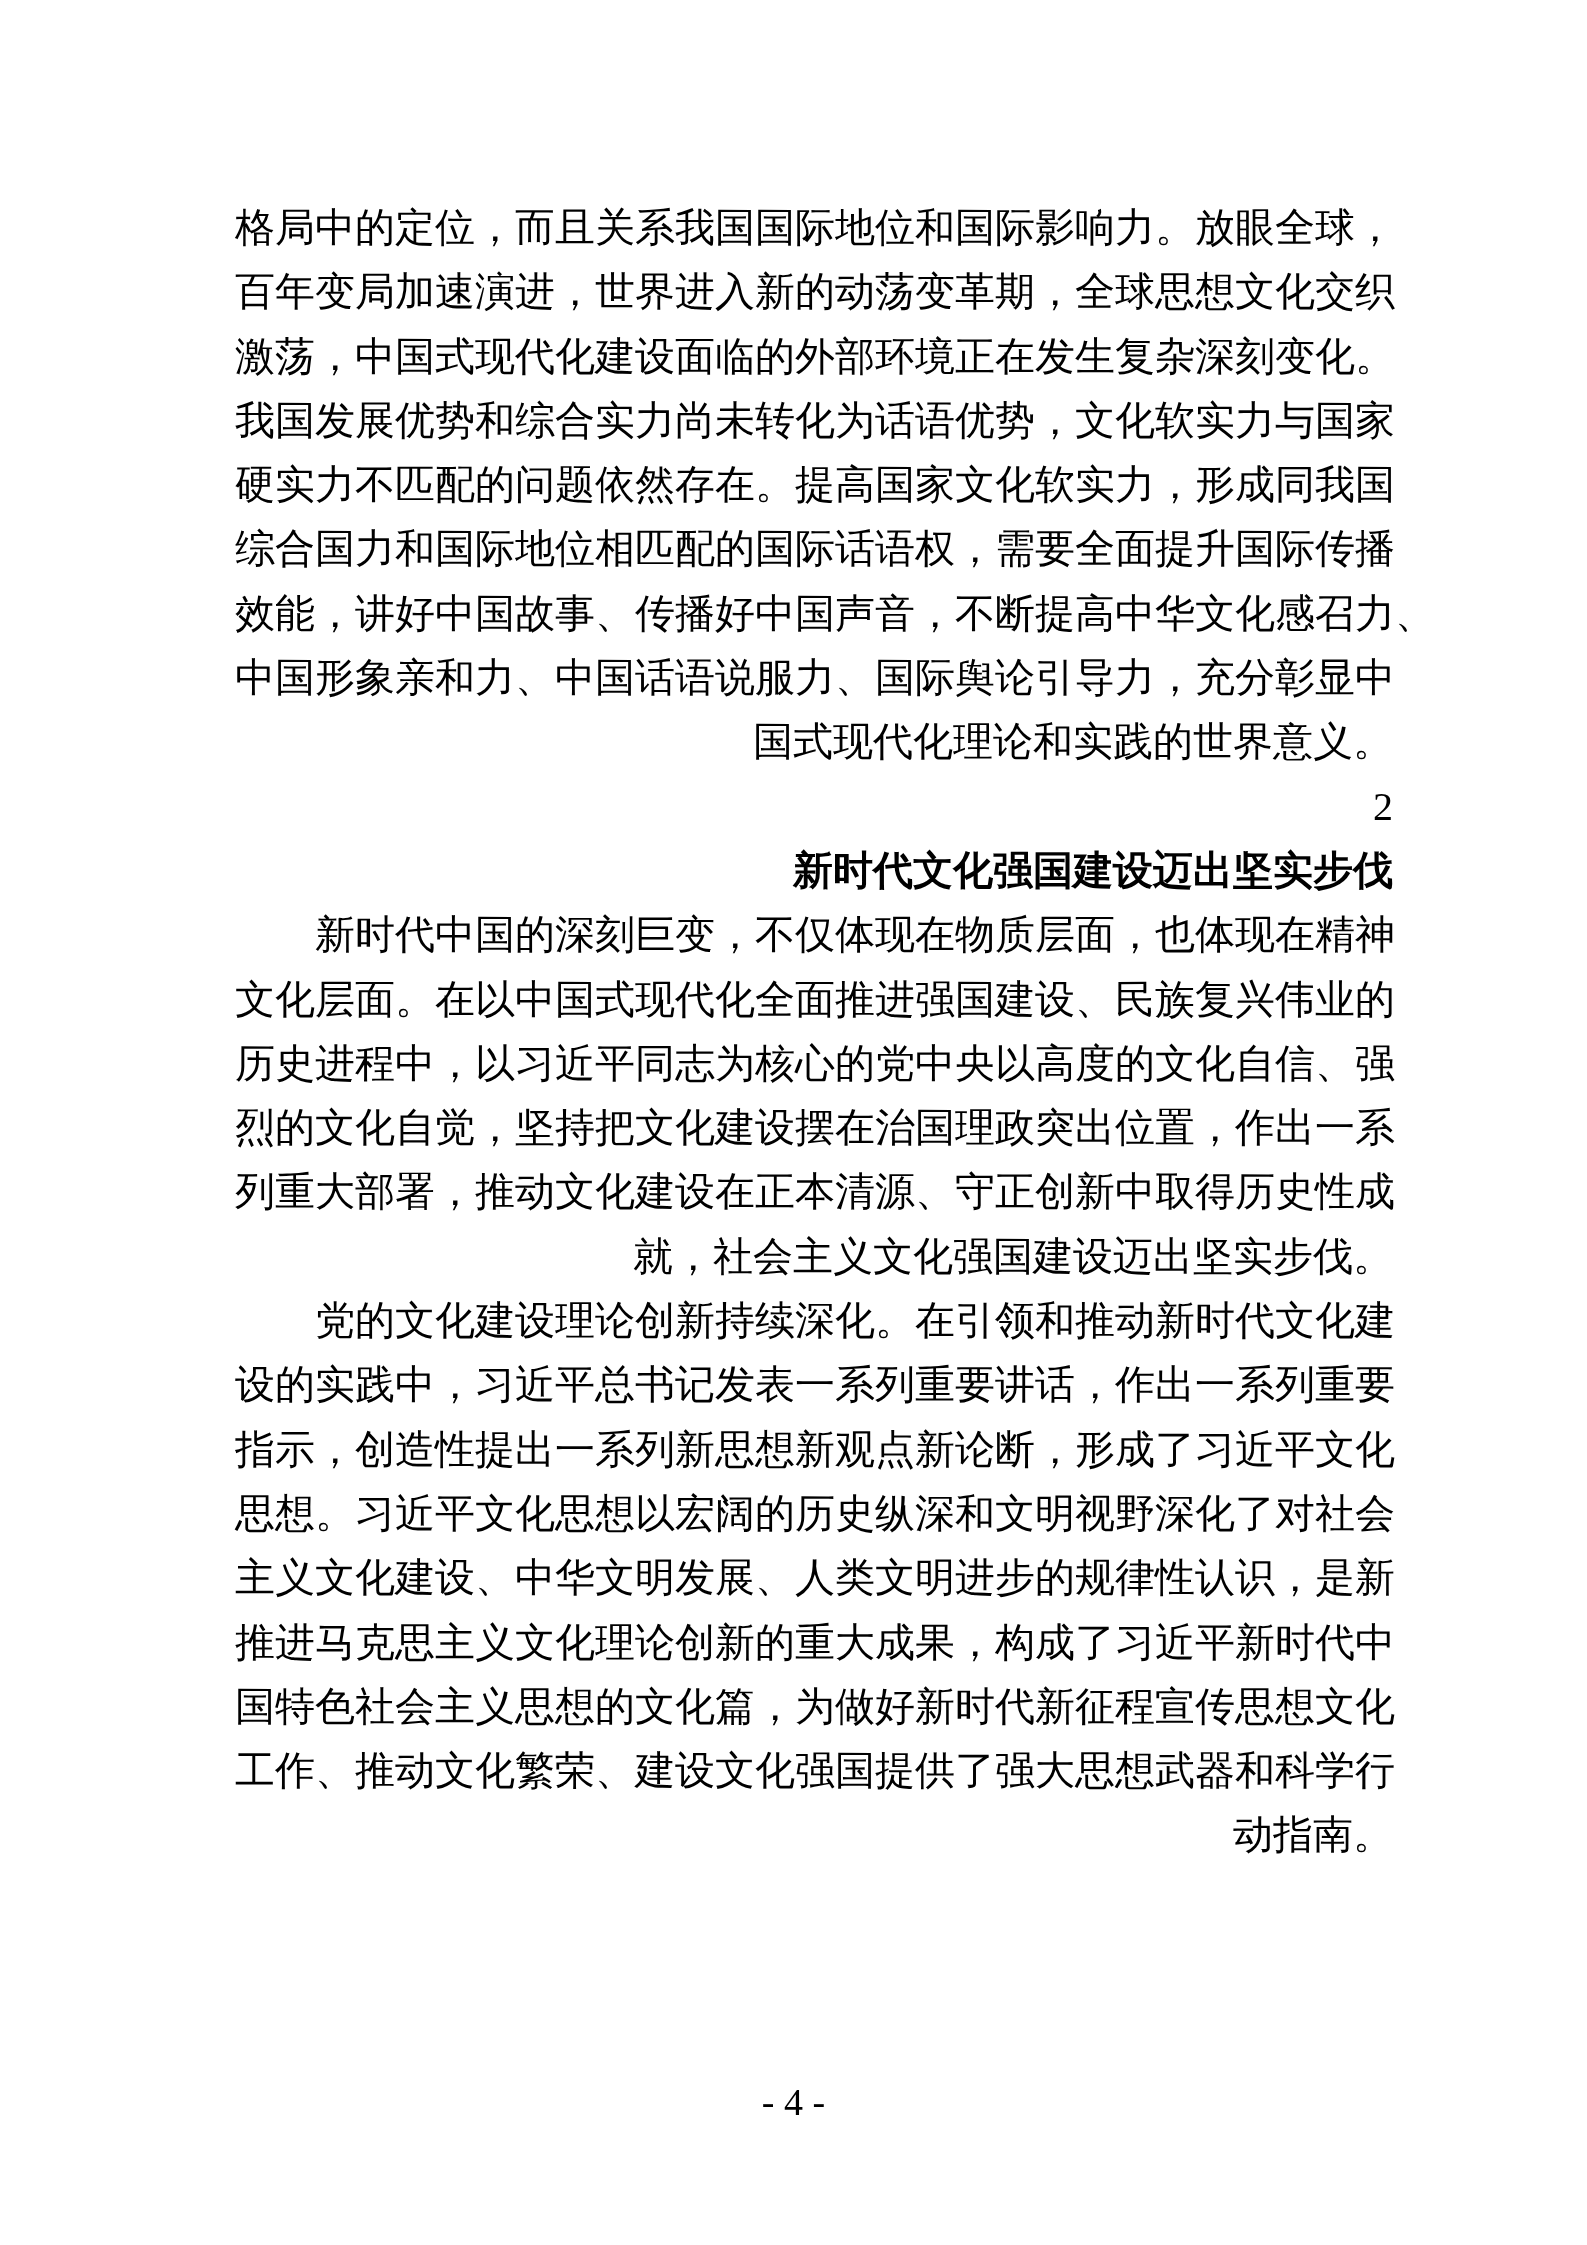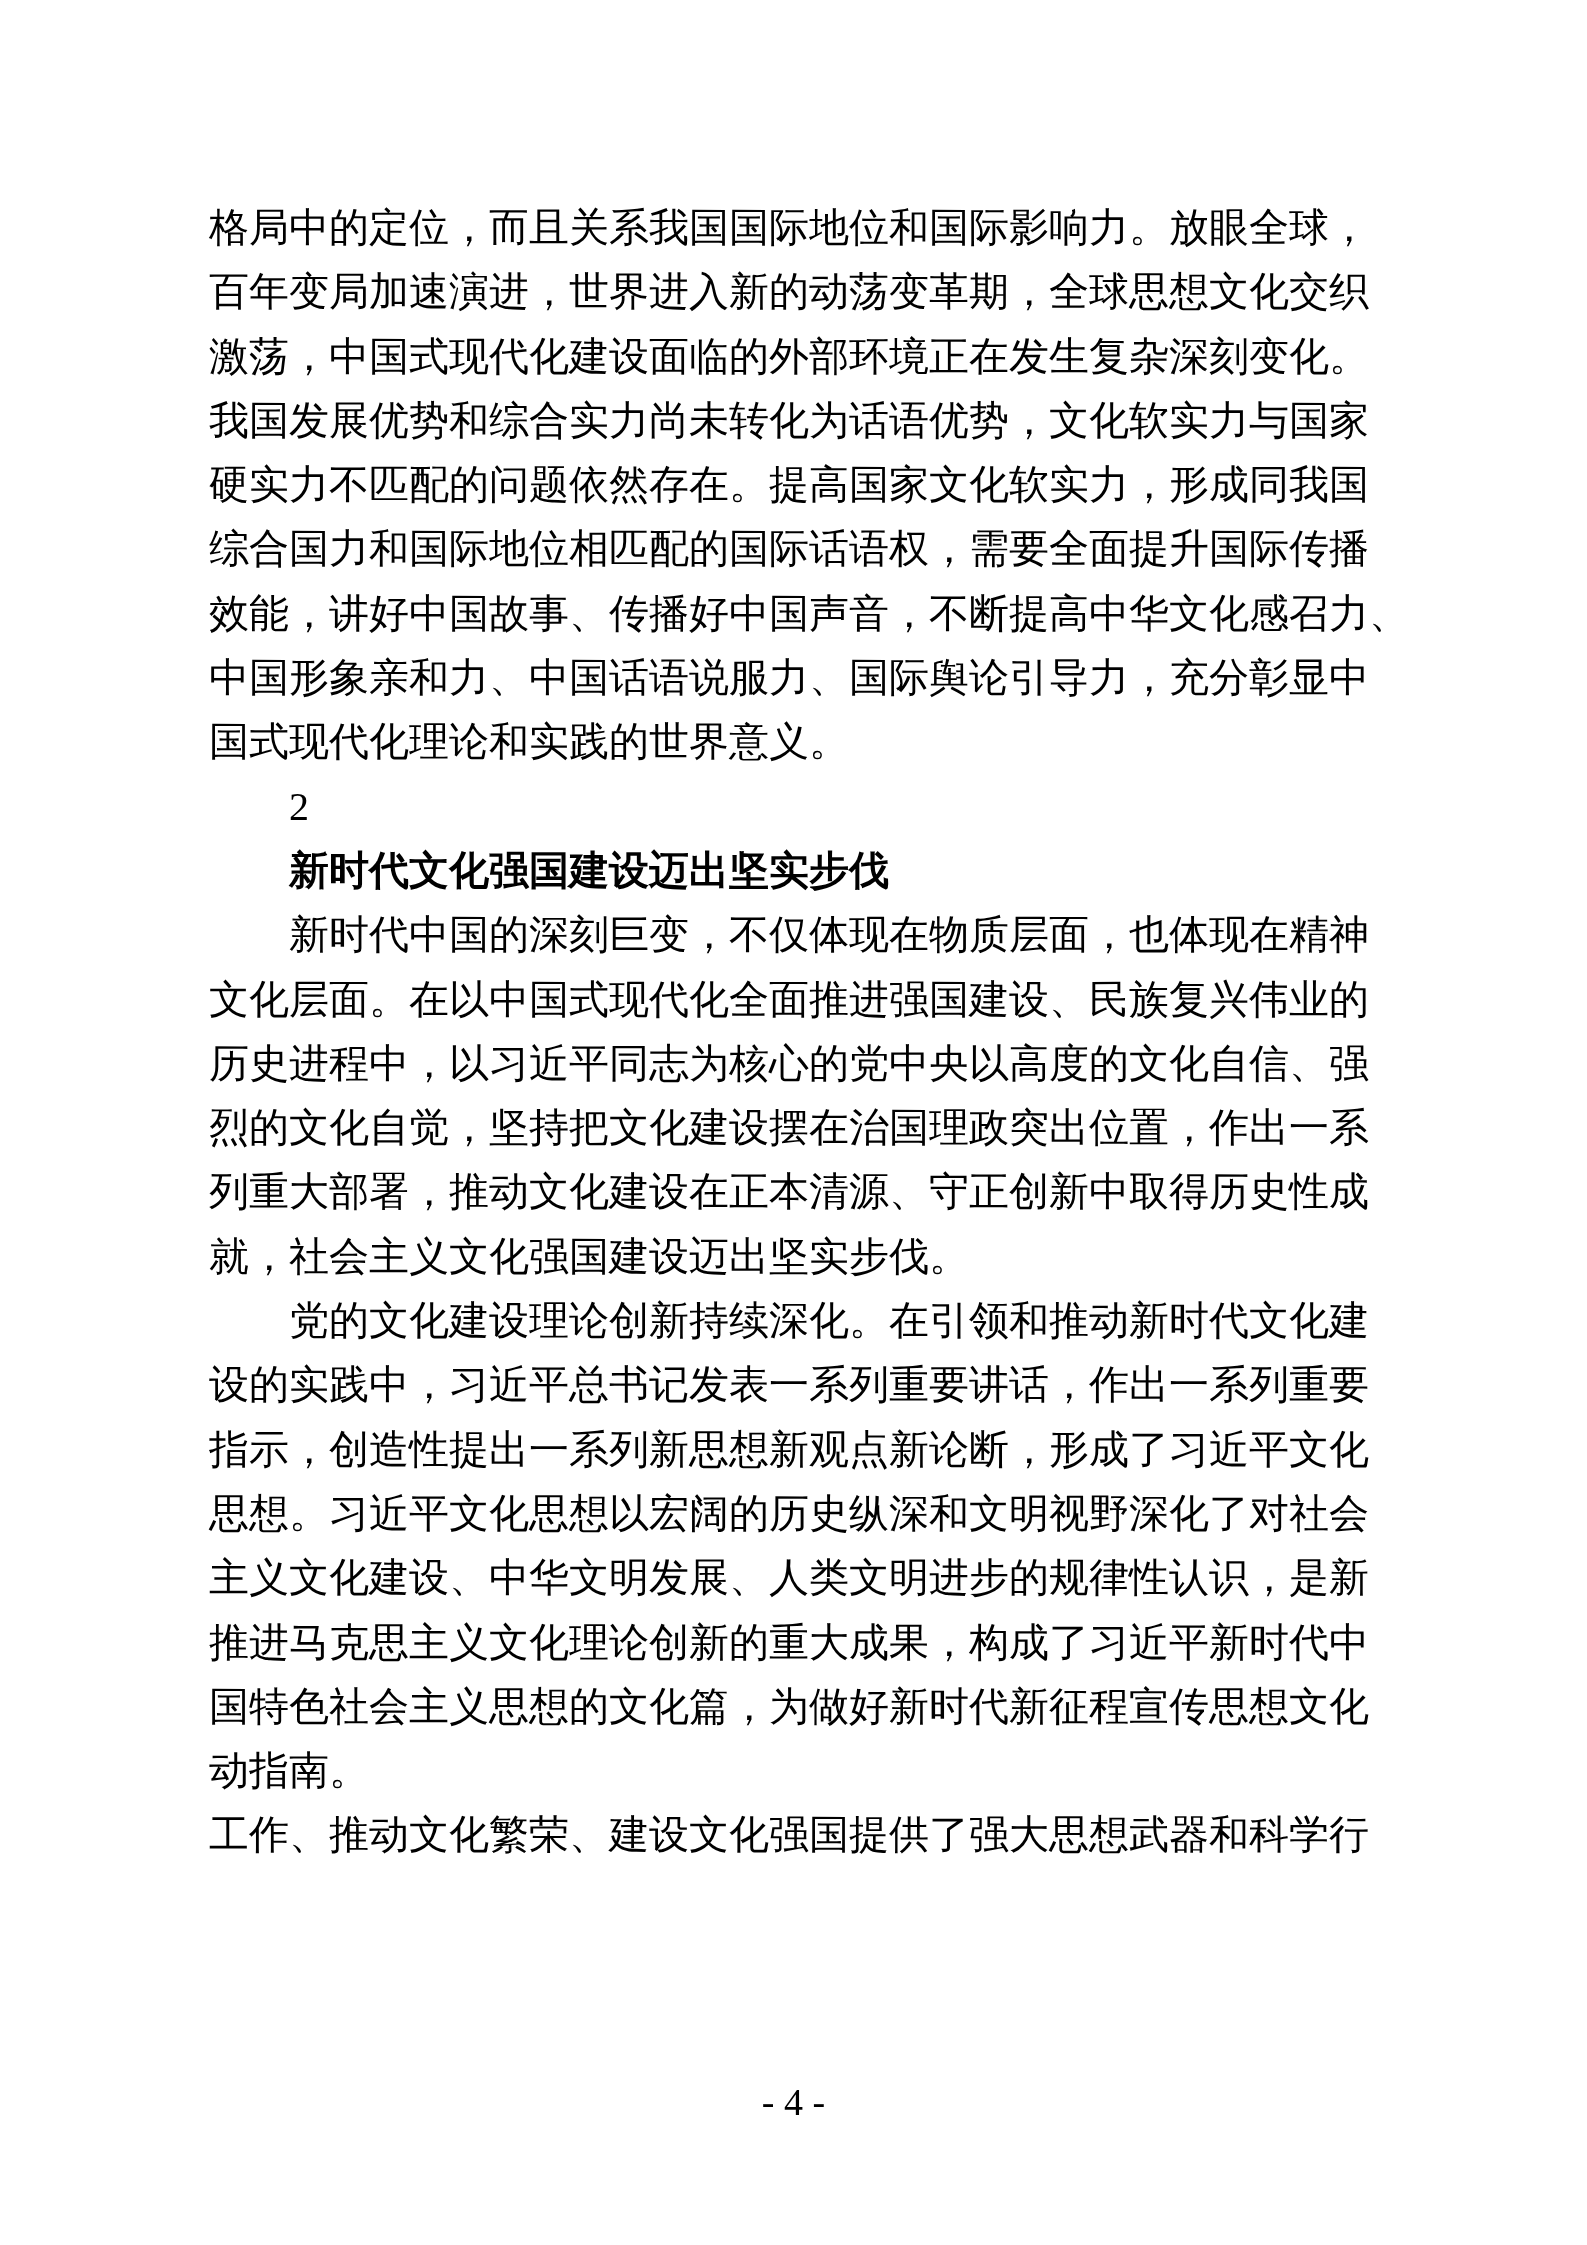--- a/index.html
+++ b/index.html
@@ -11,23 +11,24 @@
     position: relative;
     width: 1587px;
     height: 2245px;
     background: #ffffff;
     color: #000000;
     font-family: "Liberation Serif", "DejaVu Serif", serif;
     overflow: hidden;
   }
   .content {
     position: absolute;
-    left: 209px;
+    left: 235px;
     top: 196px;
     width: 1158px;
+    text-align: right;
   }
   .line {
     font-size: 40px;
     line-height: 64.3px;
     white-space: nowrap;
     letter-spacing: 0;
   }
   .indent {
     text-indent: 80px;
   }
@@ -79,21 +80,21 @@
     </div>
 
     <div>
       <div class="line indent">党的文化建设理论创新持续深化。在引领和推动新时代文化建</div>
       <div class="line">设的实践中，习近平总书记发表一系列重要讲话，作出一系列重要</div>
       <div class="line">指示，创造性提出一系列新思想新观点新论断，形成了习近平文化</div>
       <div class="line">思想。习近平文化思想以宏阔的历史纵深和文明视野深化了对社会</div>
       <div class="line">主义文化建设、中华文明发展、人类文明进步的规律性认识，是新</div>
       <div class="line">推进马克思主义文化理论创新的重大成果，构成了习近平新时代中</div>
       <div class="line">国特色社会主义思想的文化篇，为做好新时代新征程宣传思想文化</div>
+      <div class="line">工作、推动文化繁荣、建设文化强国提供了强大思想武器和科学行</div>
       <div class="line">动指南。</div>
-      <div class="line">工作、推动文化繁荣、建设文化强国提供了强大思想武器和科学行</div>
     </div>
 
 
   </div>
 
   <div class="footer">- 4 -</div>
 </div>
 
 </body></html>

